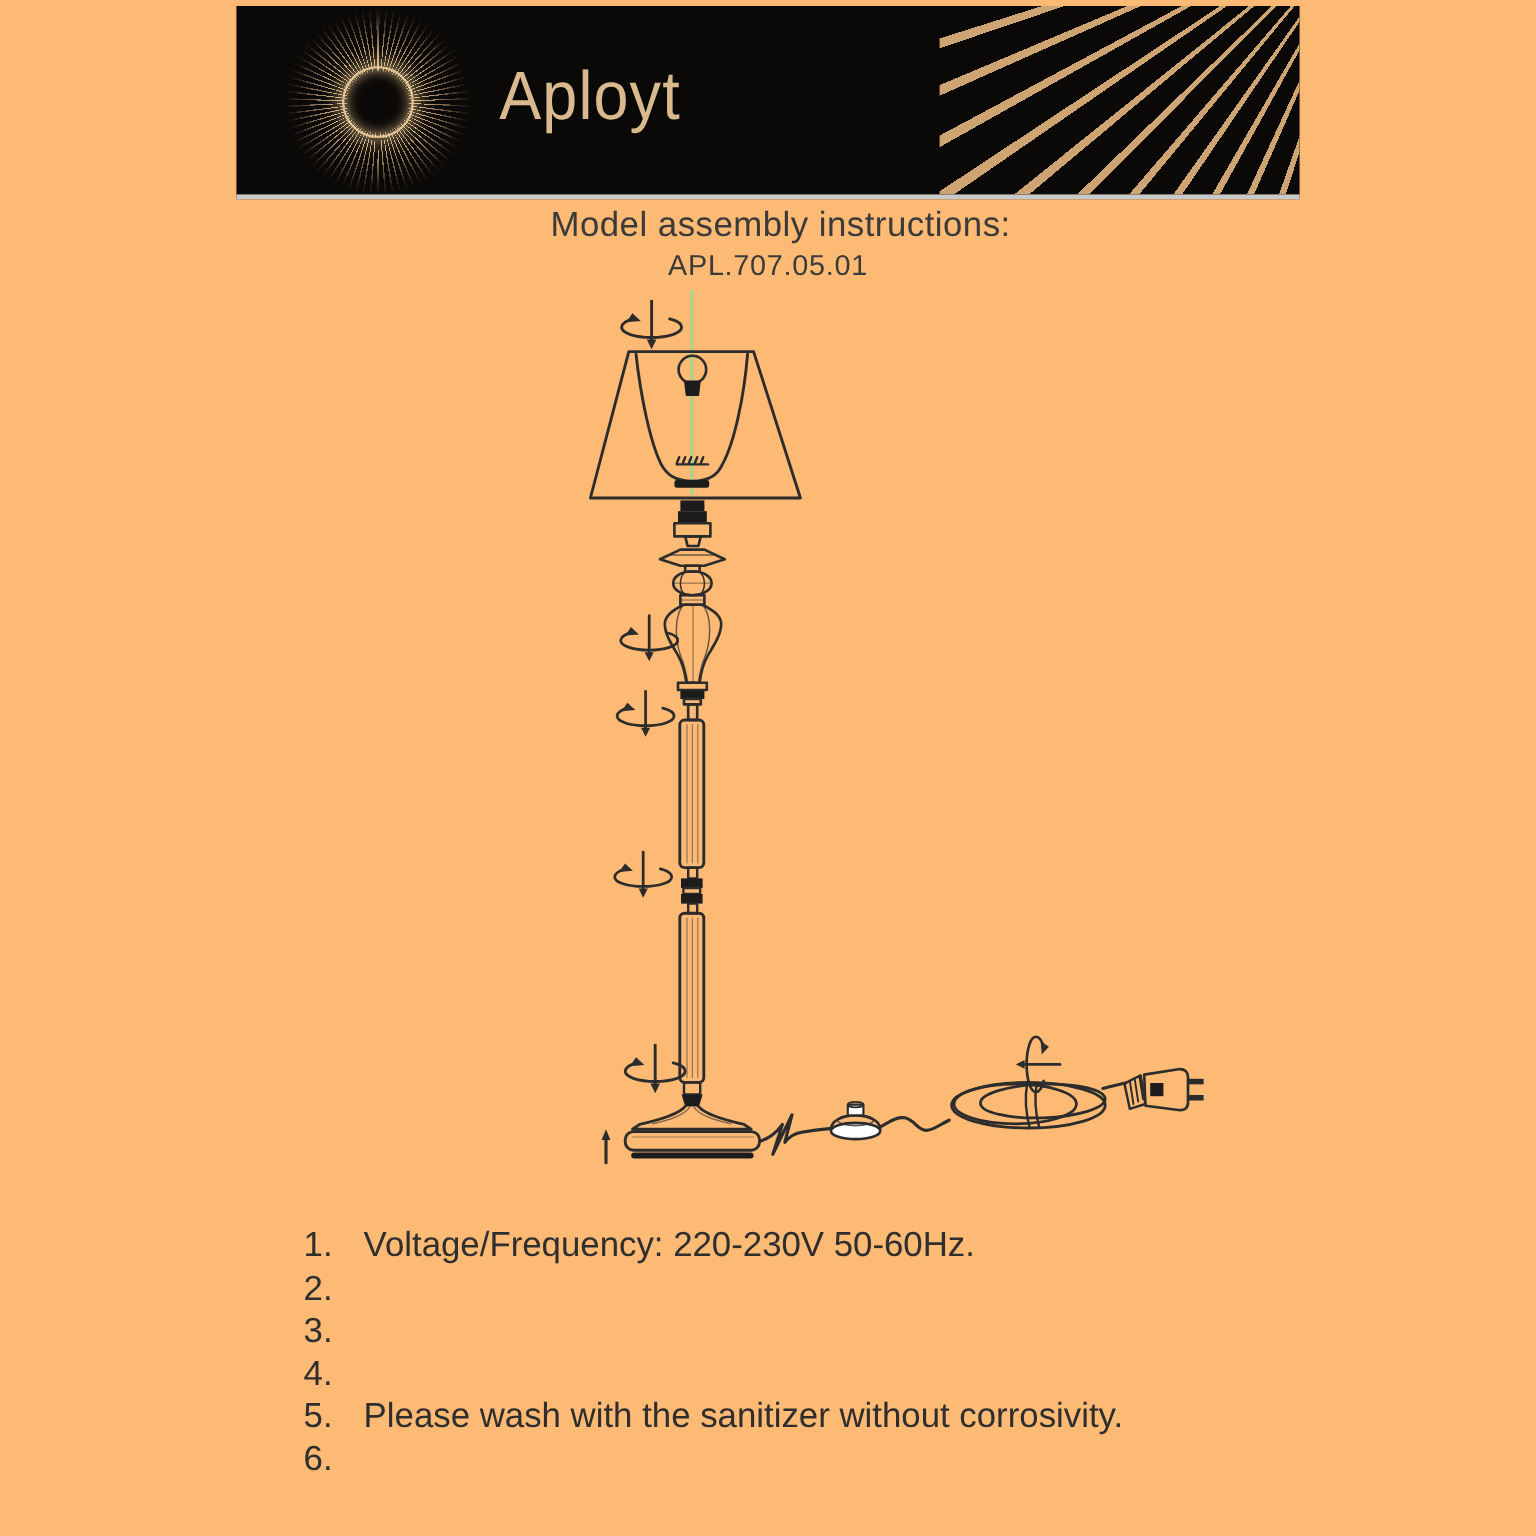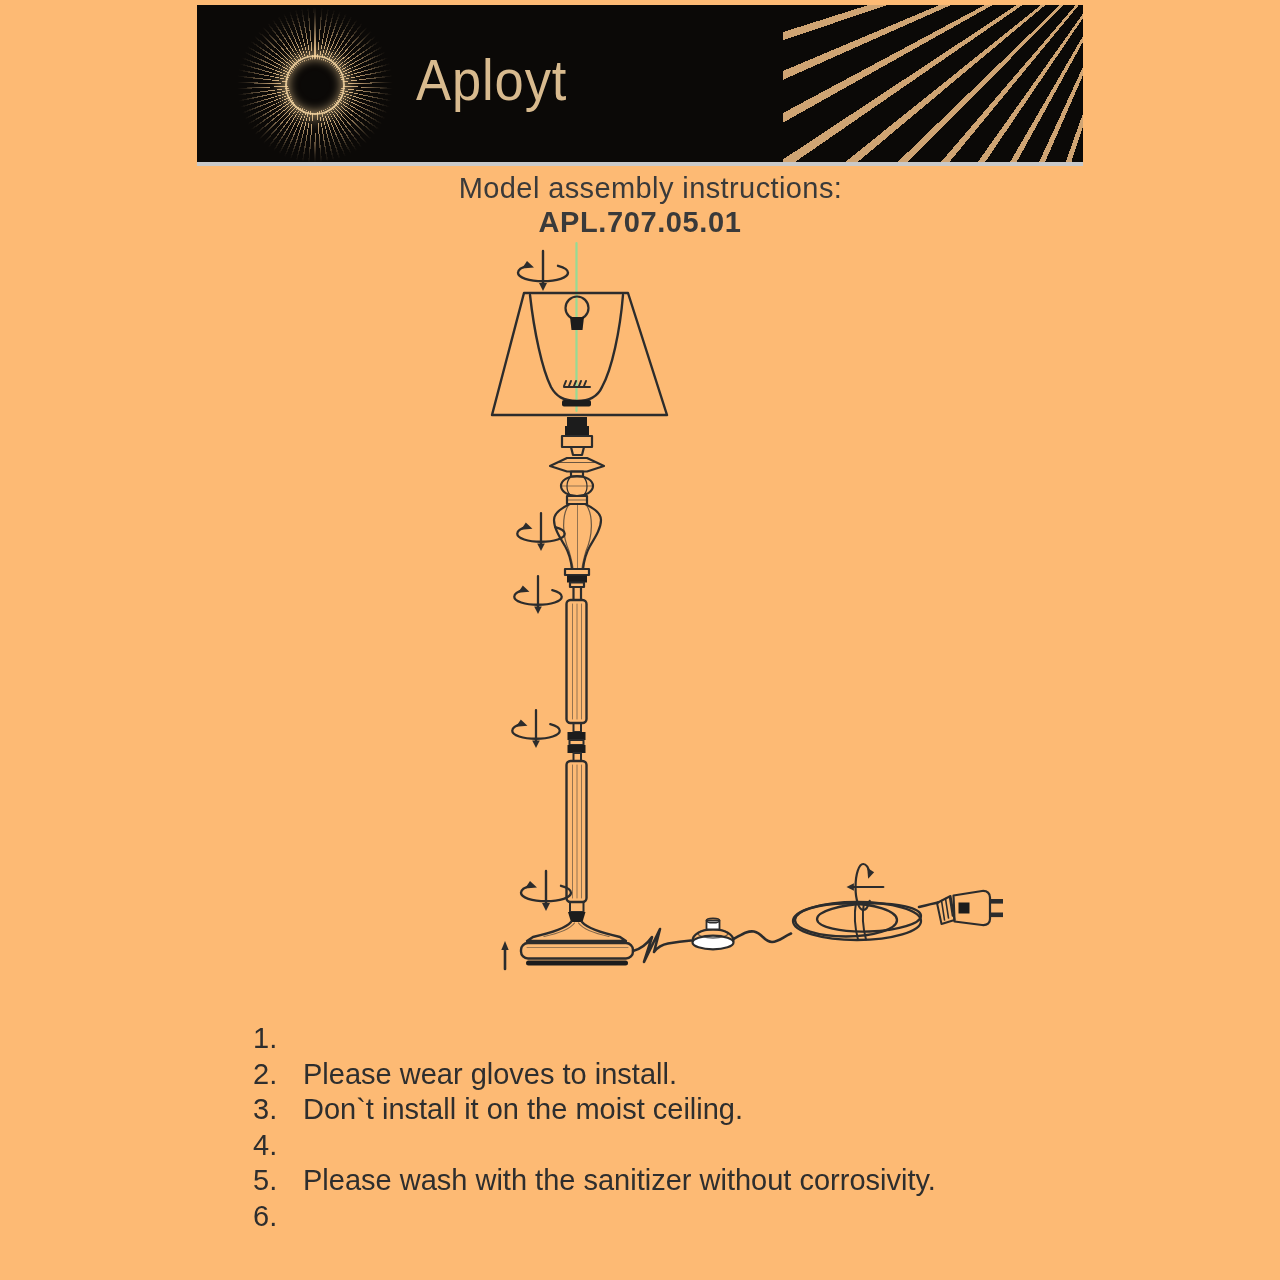--- a/index.html
+++ b/index.html
@@ -19,21 +19,21 @@
     box-shadow:0 0 14px 4px rgba(238,205,150,.55), inset 0 0 10px 2px rgba(238,205,150,.6);}
   .brand{position:absolute;left:219px;top:42px;font-size:57px;font-weight:400;color:#d8ba8e;
          letter-spacing:1px;transform:scaleX(.92);transform-origin:left center;}
   .corner-rays{position:absolute;right:0;top:0;width:300px;height:157px;
     background:repeating-conic-gradient(from 140deg at calc(100% + 70px) -90px,
       #cfa473 0deg 1.15deg,transparent 1.15deg 5.3deg);}
 
   
   .title{position:absolute;left:0;top:171px;width:100%;text-align:center;color:#3a3a3a;}
   .title .t1{font-size:29px;font-weight:500;letter-spacing:.4px;line-height:34px;margin-left:21px;}
-  .title .t2{font-size:29px;font-weight:700;letter-spacing:.6px;line-height:34px;}
+  .title .t2{font-size:24px;font-weight:400;letter-spacing:.6px;line-height:34px;}
 
   
   .diagram{position:absolute;left:0;top:0;width:1280px;height:1280px;}
 
   
   .instructions{position:absolute;left:253px;top:1022px;width:840px;color:#2e2e2e;}
   .instr-row{display:flex;align-items:baseline;height:35.5px;font-size:29px;}
   .instr-row .num{width:50px;flex:0 0 50px;}
   .instr-row .txt{white-space:nowrap;}
 </style>
@@ -200,28 +200,27 @@
         <use href="#rotGlyph" transform="translate(546,892)"></use>
       </g>
     <g>
         <use href="#rotGlyph" transform="translate(864,887) rotate(90) scale(0.92)"></use>
       </g>
   </svg>
 
   <div class="instructions">
     <div class="instr-row">
       <span class="num">1.</span>
+      <span class="txt">Voltage/Frequency: 220-230V 50-60Hz.</span>
     </div>
     <div class="instr-row">
       <span class="num">2.</span>
-      <span class="txt">Please wear gloves to install.</span>
     </div>
     <div class="instr-row">
       <span class="num">3.</span>
-      <span class="txt">Don`t install it on the moist ceiling.</span>
     </div>
     <div class="instr-row">
       <span class="num">4.</span>
     </div>
     <div class="instr-row">
       <span class="num">5.</span>
       <span class="txt">Please wash with the sanitizer without corrosivity.</span>
     </div>
     <div class="instr-row">
       <span class="num">6.</span>

